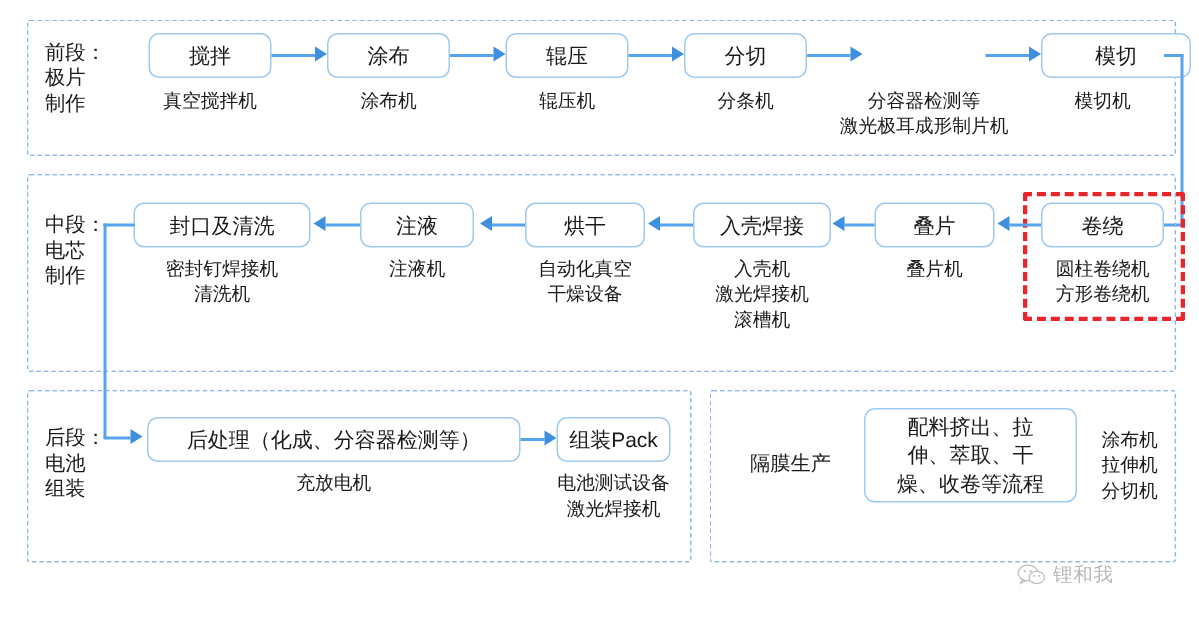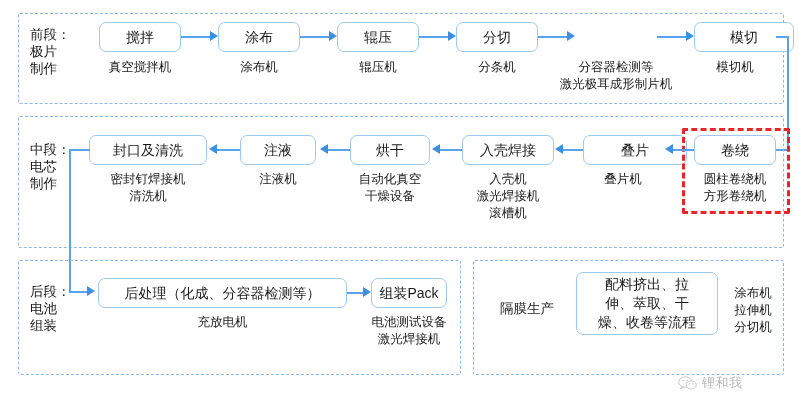--- a/index.html
+++ b/index.html
@@ -151,21 +151,21 @@
 
   <div class="node" style="left:350px; top:135px; width:80px; height:30px;">烘干</div>
   <div class="caption" style="left:335px; top:171px; width:110px;">自动化真空
 干燥设备</div>
 
   <div class="node" style="left:462px; top:135px; width:92px; height:30px;">入壳焊接</div>
   <div class="caption" style="left:452px; top:171px; width:112px;">入壳机
 激光焊接机
 滚槽机</div>
 
-  <div class="node" style="left:583px; top:135px; width:104px; height:30px;">叠片</div>
+  <div class="node" style="left:583px; top:135px; width:80px; height:30px;">叠片</div>
   <div class="caption" style="left:568px; top:171px; width:110px;">叠片机</div>
 
   <div class="node" style="left:694px; top:135px; width:82px; height:30px;">卷绕</div>
   <div class="caption" style="left:684px; top:171px; width:102px;">圆柱卷绕机
 方形卷绕机</div>
 
   <div class="redbox" style="left:682px; top:128px; width:108px; height:86px;"></div>
 
   <div class="hline" style="left:217px; top:149px; width:23px;"></div>
   <div class="arrow-l" style="left:209px; top:144px;"></div>

